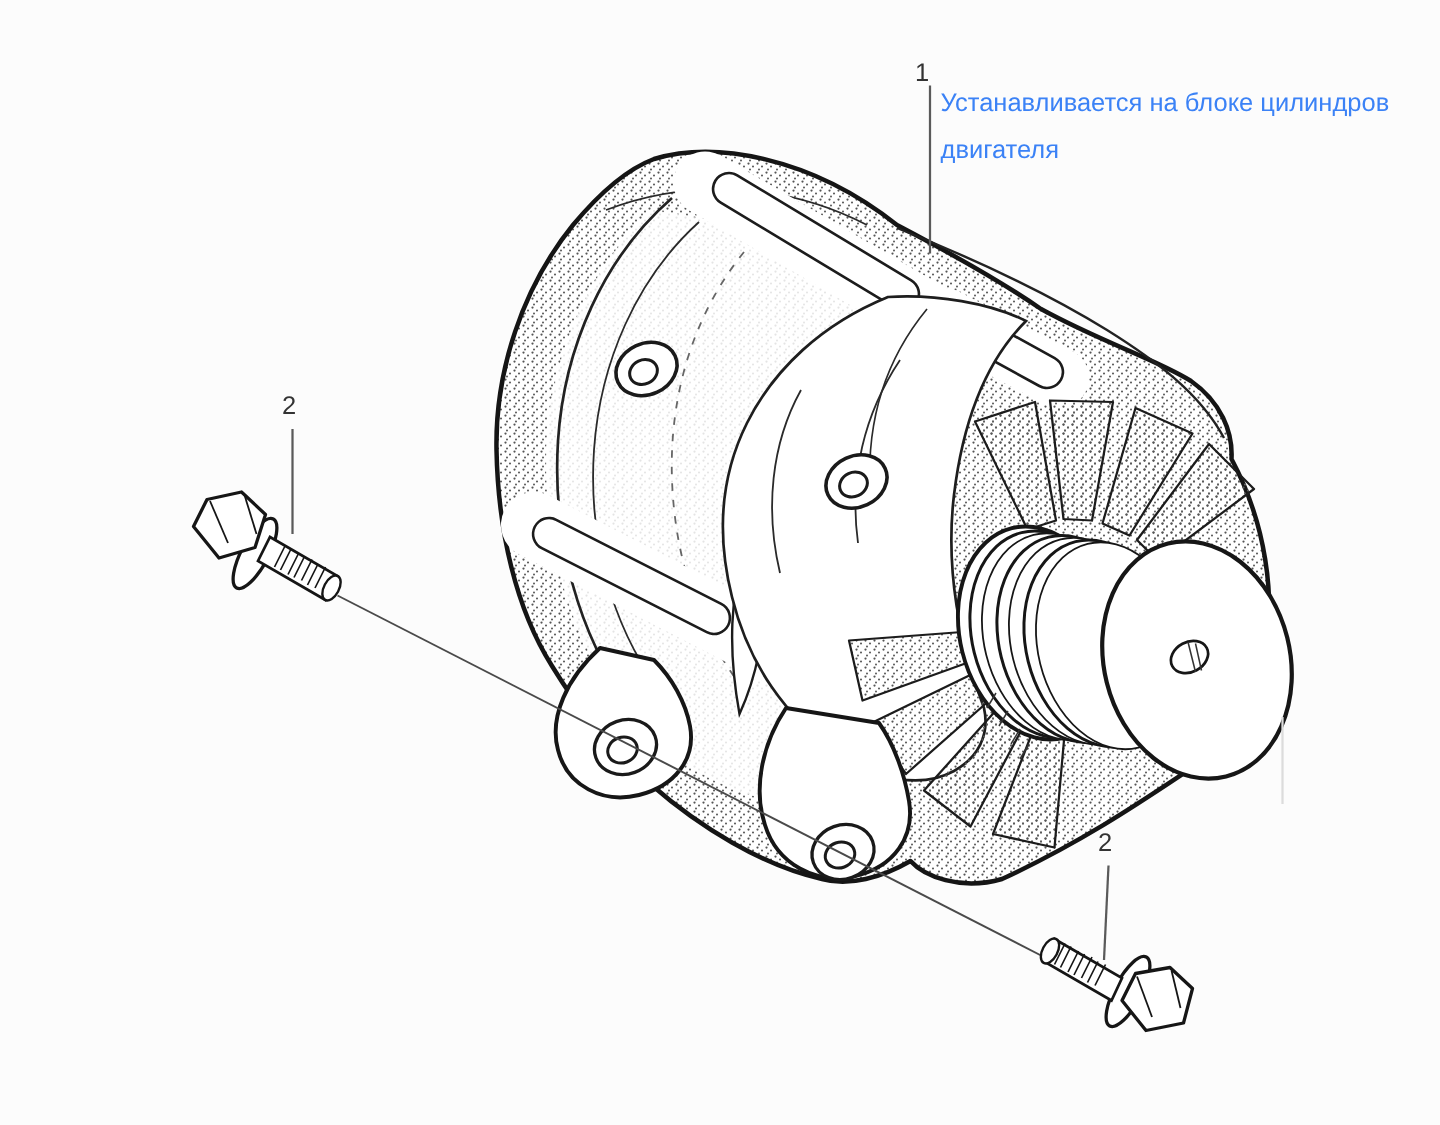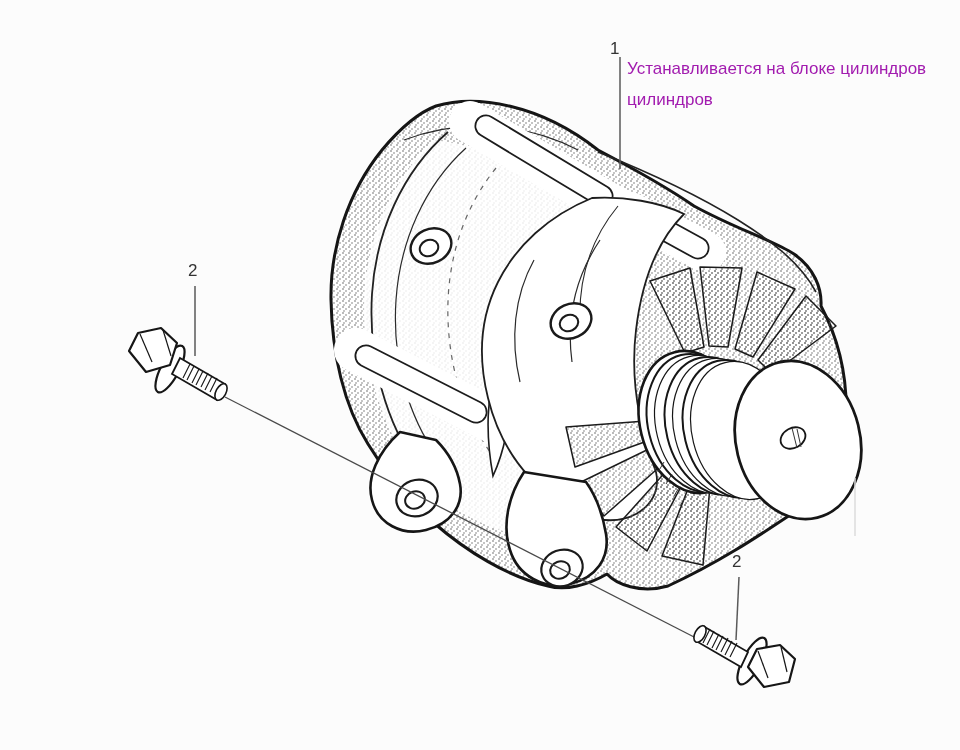--- a/index.html
+++ b/index.html
@@ -8,21 +8,21 @@
     background:#fcfcfc;
     font-family:"Liberation Sans","DejaVu Sans",sans-serif;
   }
   .stage svg{position:absolute;left:0;top:0;}
   .callout-num{
     position:absolute;font-size:17px;font-weight:500;color:#333;
     letter-spacing:0;line-height:1;
   }
   .note{
     position:absolute;left:627px;top:53px;width:310px;
-    font-size:17px;color:#a21caf;line-height:31px;white-space:nowrap;
+    font-size:17px;color:#3b82f6;line-height:31px;white-space:nowrap;
   }
 </style>
 </head>
 <body>
 
 <div class="stage">
 
   <svg width="960" height="750" viewBox="0 0 960 750">
     <defs>
       <pattern id="stip" width="6" height="6" patternUnits="userSpaceOnUse">
@@ -197,19 +197,19 @@
       <line x1="739" y1="577" x2="736" y2="640"></line>
     </g>
 
     <line x1="855" y1="478" x2="855" y2="536" stroke="#dcdcdc" stroke-width="1.5"></line>
   </svg>
 
   <span class="callout-num" style="left:610px;top:40px;">1</span>
 
   <div class="note">
     <div>Устанавливается на блоке цилиндров</div>
-    <div>цилиндров</div>
+    <div>двигателя</div>
   </div>
 
   <span class="callout-num" style="left:188px;top:262px;">2</span>
 
   <span class="callout-num" style="left:732px;top:553px;">2</span>
 </div>
 
 </body></html>

